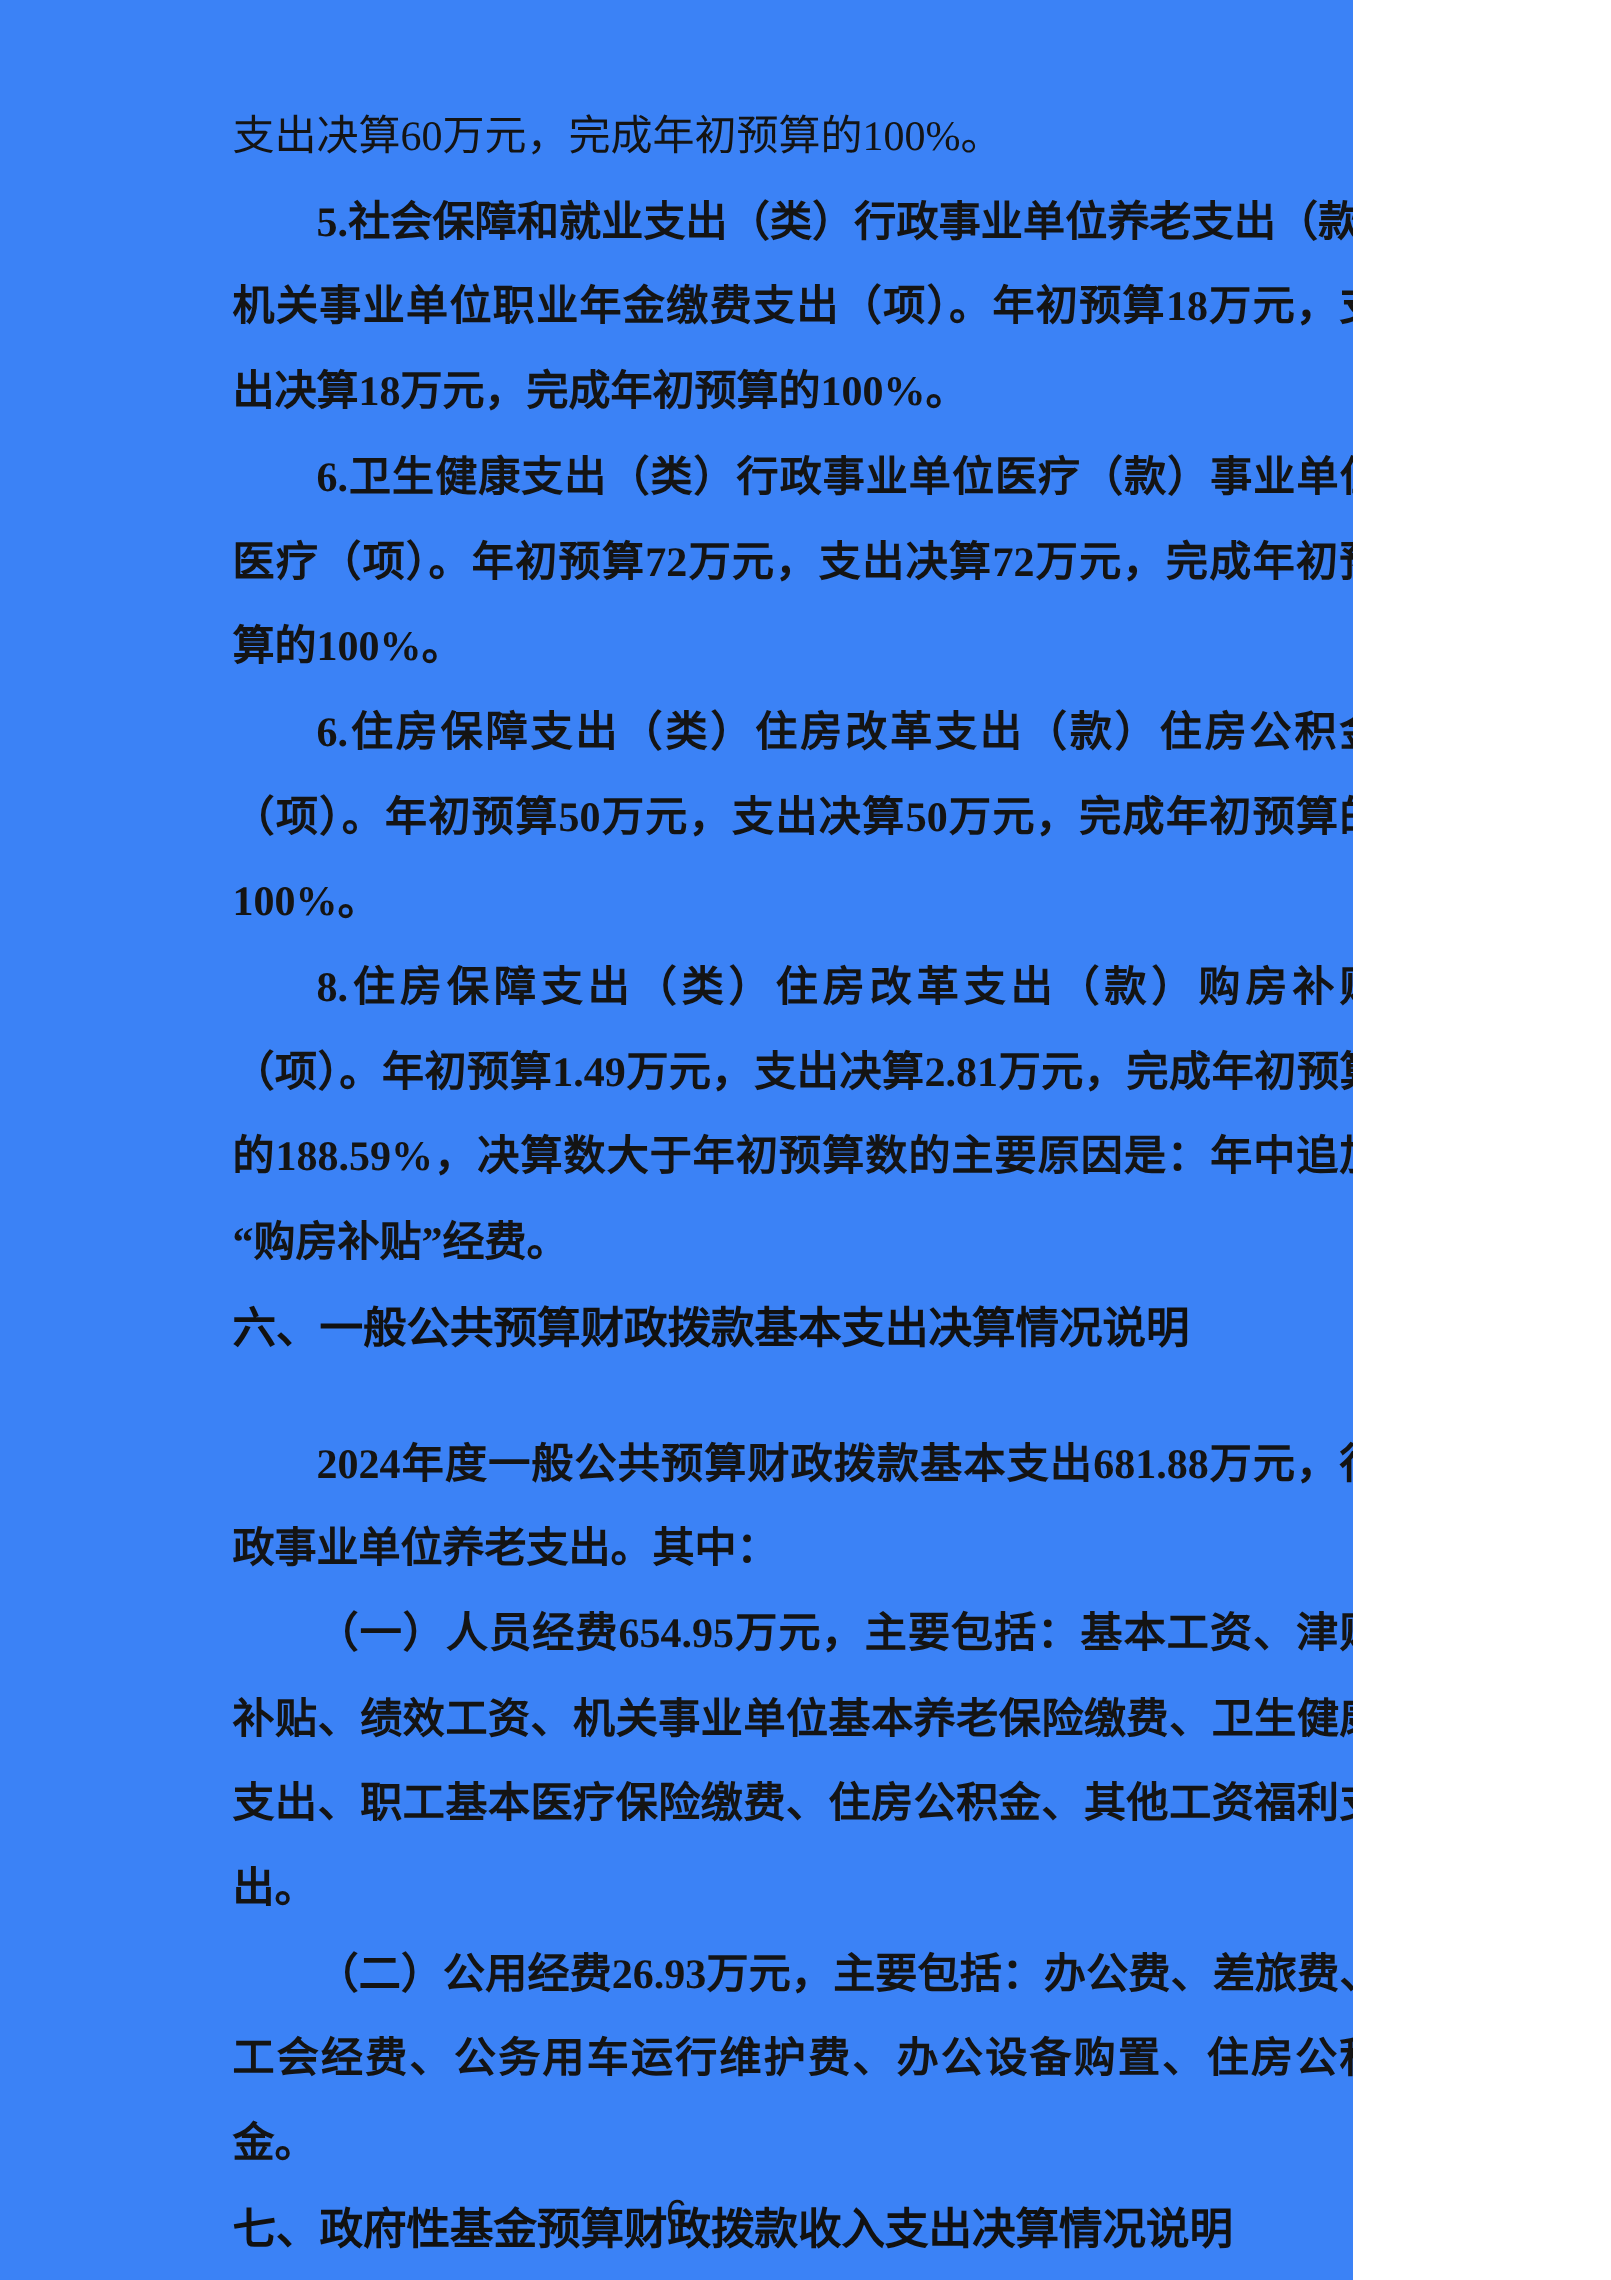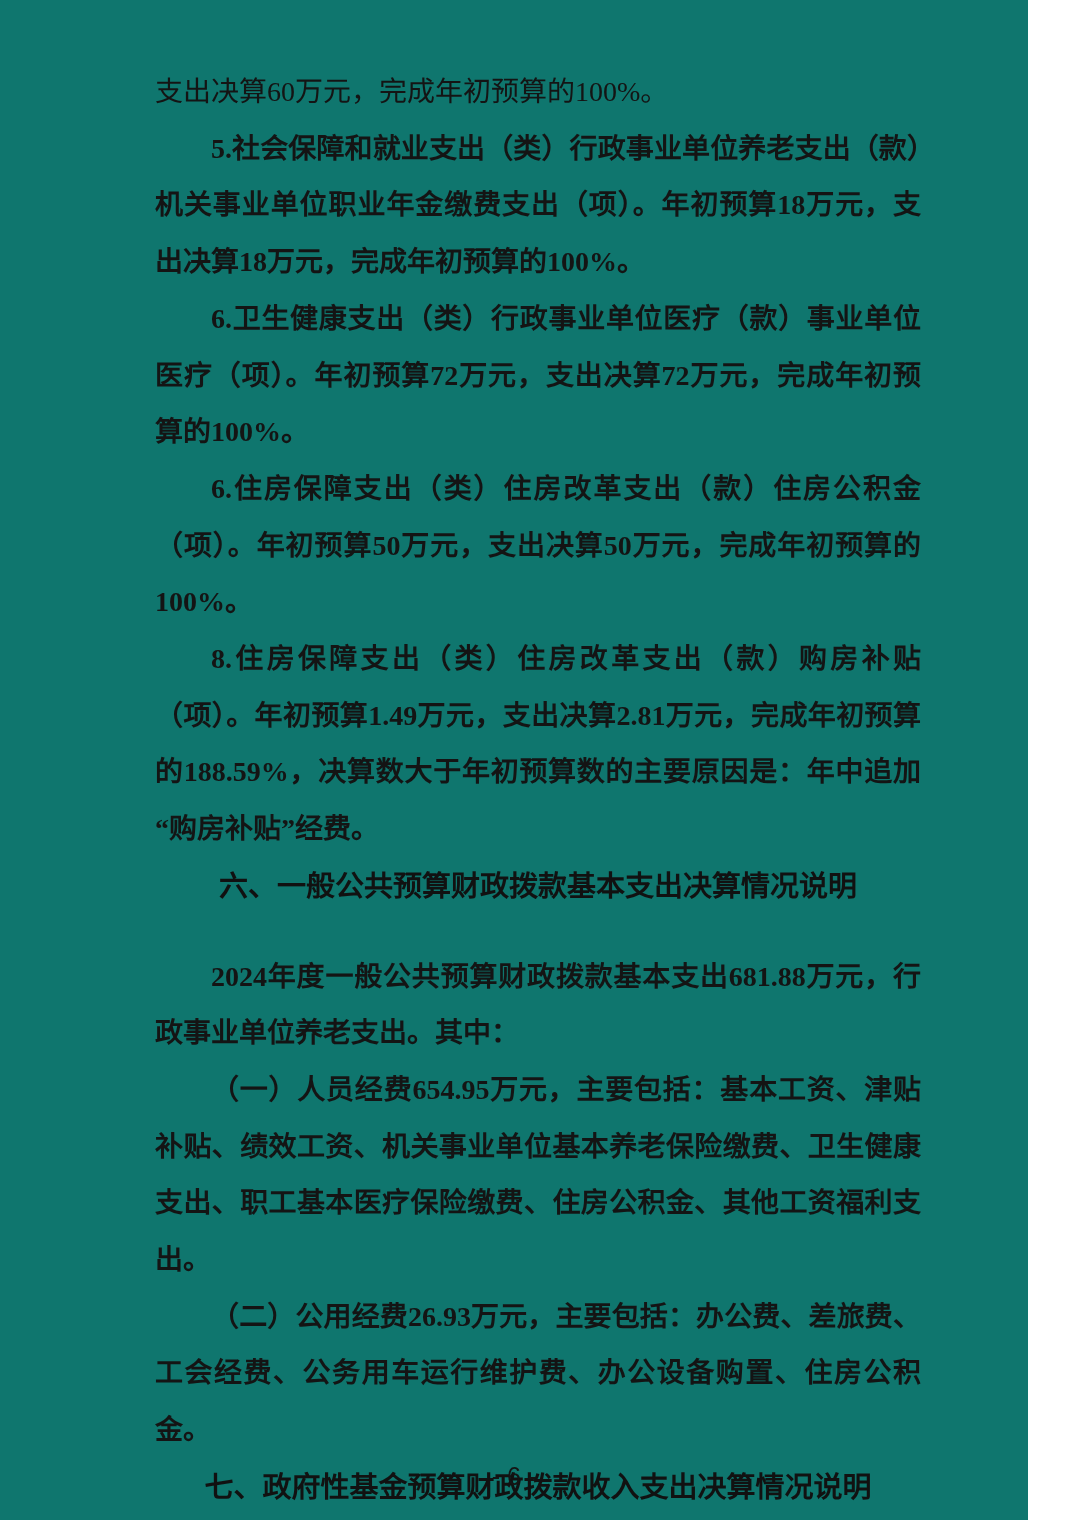--- a/index.html
+++ b/index.html
@@ -2,23 +2,23 @@
 <html lang="zh-CN"><head>
 <meta charset="utf-8">
 <style>
   html, body {
     margin: 0;
     padding: 0;
     background: #ffffff;
   }
   .page {
     position: relative;
-    width: 1028px;
+    width: 902px;
     height: 1520px;
-    background: #0f766e;
+    background: #3b82f6;
     overflow: hidden;
     color: #141414;
   }
   .content {
     position: absolute;
     left: 155px;
     top: 64px;
     width: 766px;
   }
   p.body-para {
@@ -33,21 +33,20 @@
   p.indent {
     text-indent: 2em;
     font-weight: bold;
   }
   h2.section-heading {
     margin: 0 0 34px 0;
     font-family: Liberation Sans, sans-serif;
     font-size: 29px;
     font-weight: bold;
     line-height: 56.7px;
-    text-align: center;
     color: #111111;
   }
   .page-footer {
     position: absolute;
     left: 0;
     right: 0;
     top: 1462px;
     text-align: center;
     font-family: "Liberation Sans", "DejaVu Sans", sans-serif;
     font-size: 25px;

